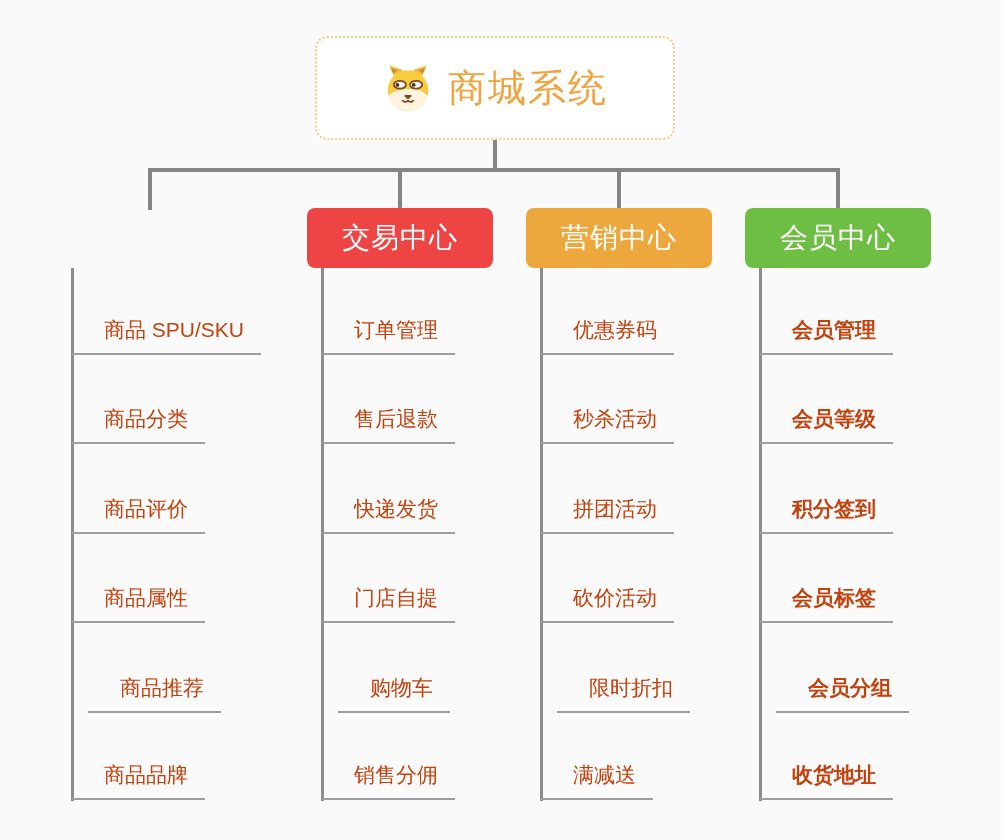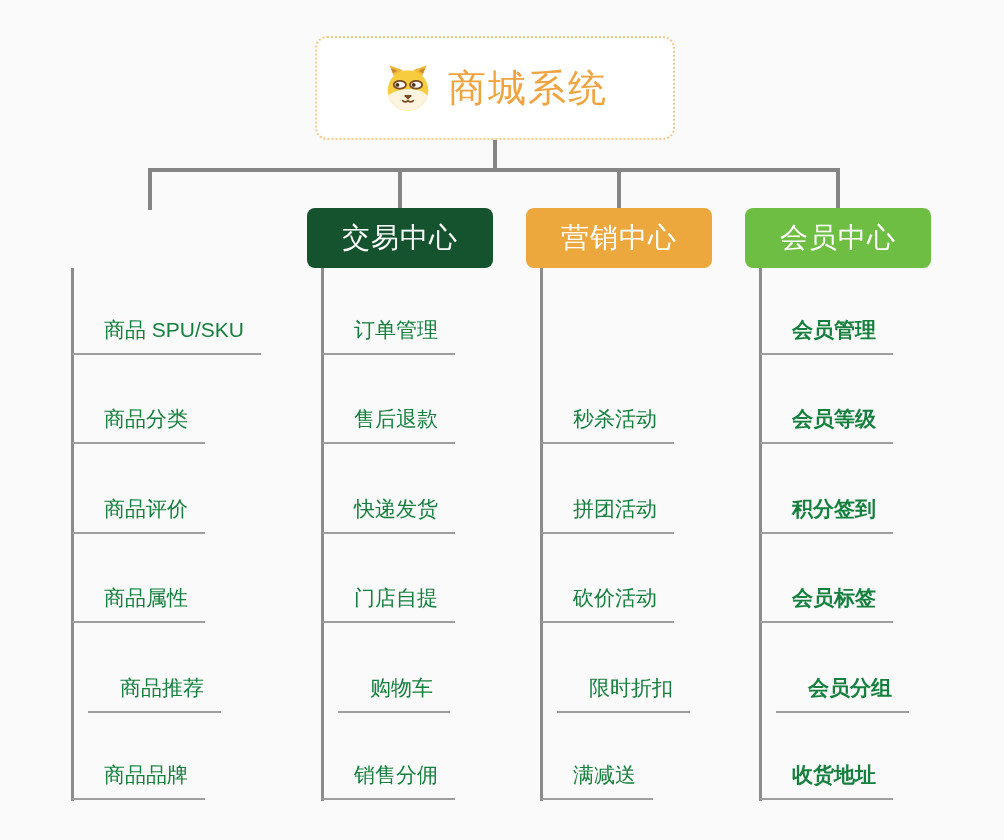--- a/index.html
+++ b/index.html
@@ -60,21 +60,21 @@
   .branch-node.c3{left:526px;background:#eca83d;}
   .branch-node.c4{left:745px;background:#6fbe44;}
 
   
   .leaf{
     position:absolute;
     display:inline-block;
     padding:0 17px 8px 32px;
     line-height:30px;
     font-size:21px;
-    color:#15803d;
+    color:#c2410c;
     border-bottom:2px solid #9e9e9e;
     white-space:nowrap;
     cursor:default;
   }
   .leaf.c1{left:72px;}
   .leaf.c2{left:322px;}
   .leaf.c3{left:541px;}
   .leaf.c4{left:760px;font-weight:bold;}
   .leaf.r1{top:315px;}
   .leaf.r2{top:404px;}
@@ -118,38 +118,39 @@
   <div class="line drop d1"></div>
   <div class="line drop d2"></div>
   <div class="line drop d3"></div>
   <div class="line drop d4"></div>
 
   <div class="trunk c1"></div>
   <div class="trunk c2"></div>
   <div class="trunk c3"></div>
   <div class="trunk c4"></div>
 
-  <div class="branch-node c2" style="background: #14532d;">交易中心</div>
+  <div class="branch-node c2" style="background: #ef4444;">交易中心</div>
   <div class="branch-node c3" style="background: rgb(236, 168, 61);">营销中心</div>
   <div class="branch-node c4" style="background: rgb(111, 190, 68);">会员中心</div>
 
   <div class="leaf c1 r1">商品 SPU/SKU</div>
   <div class="leaf c1 r2">商品分类</div>
   <div class="leaf c1 r3">商品评价</div>
   <div class="leaf c1 r4">商品属性</div>
   <div class="leaf c1 r5">商品推荐</div>
   <div class="leaf c1 r6">商品品牌</div>
 
   <div class="leaf c2 r1">订单管理</div>
   <div class="leaf c2 r2">售后退款</div>
   <div class="leaf c2 r3">快递发货</div>
   <div class="leaf c2 r4">门店自提</div>
   <div class="leaf c2 r5">购物车</div>
   <div class="leaf c2 r6">销售分佣</div>
 
+  <div class="leaf c3 r1">优惠券码</div>
   <div class="leaf c3 r2">秒杀活动</div>
   <div class="leaf c3 r3">拼团活动</div>
   <div class="leaf c3 r4">砍价活动</div>
   <div class="leaf c3 r5">限时折扣</div>
   <div class="leaf c3 r6">满减送</div>
 
   <div class="leaf c4 r1">会员管理</div>
   <div class="leaf c4 r2">会员等级</div>
   <div class="leaf c4 r3">积分签到</div>
   <div class="leaf c4 r4">会员标签</div>

